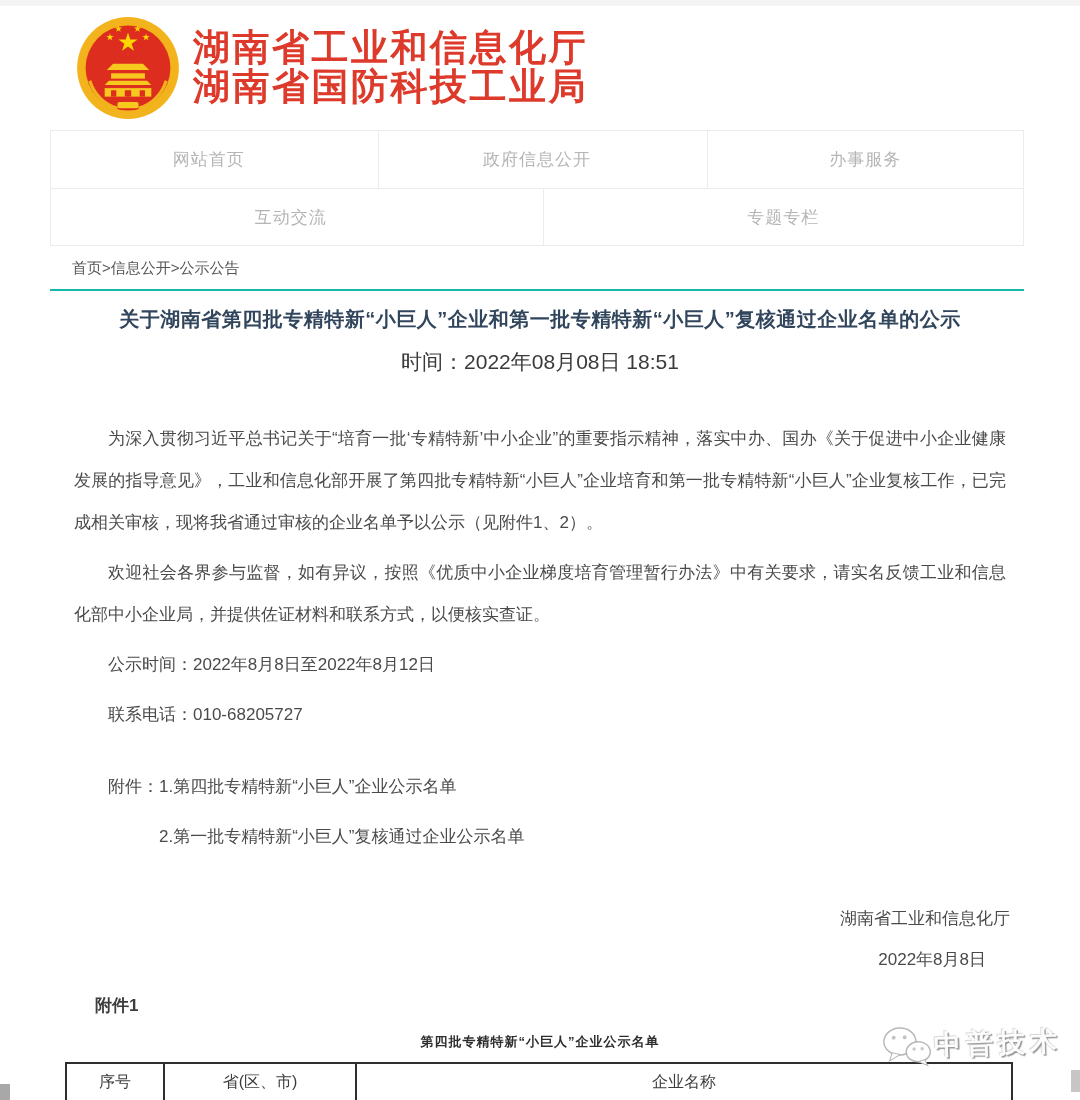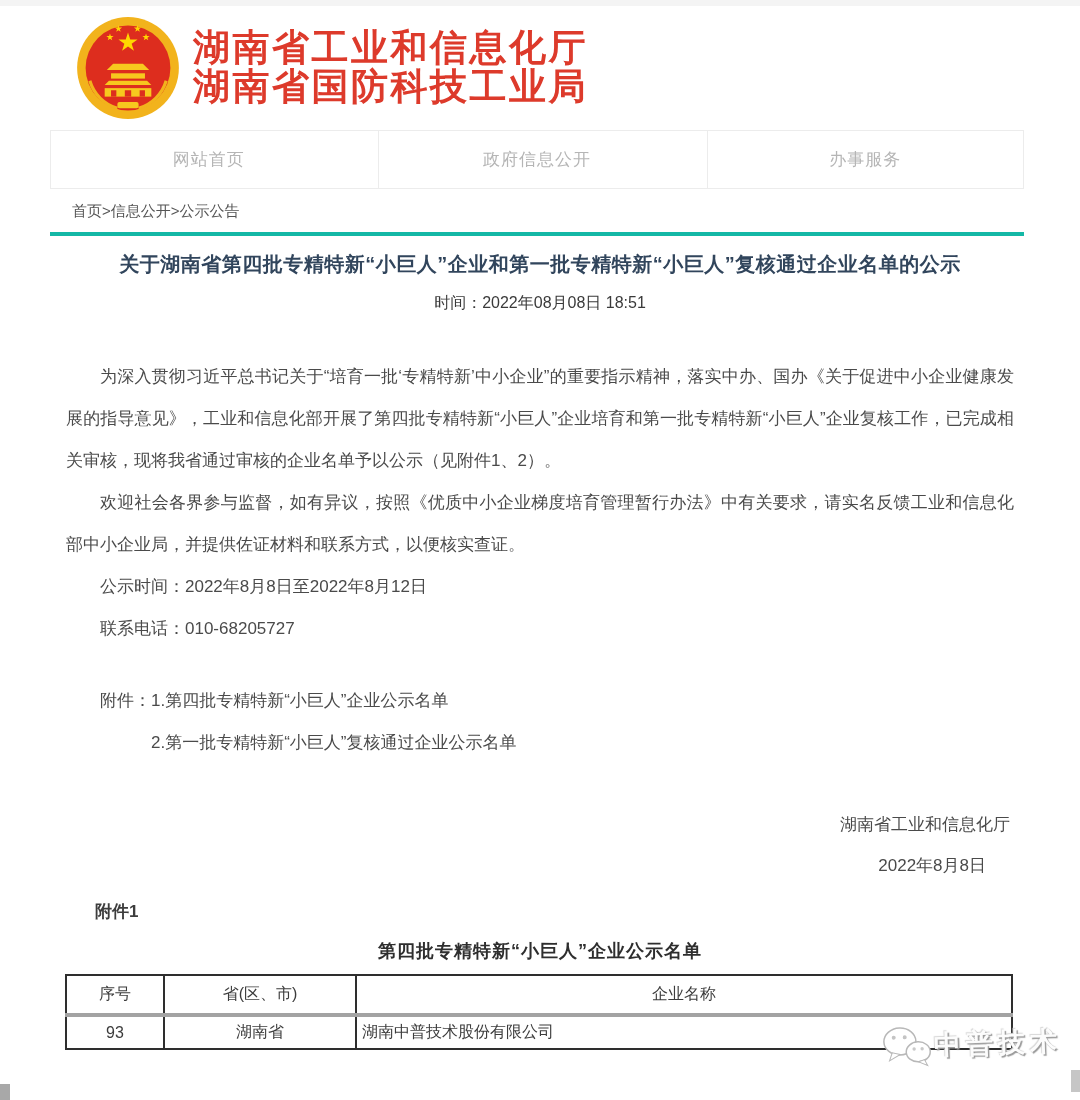--- a/index.html
+++ b/index.html
@@ -24,45 +24,45 @@
   .nav-row + .nav-row { border-top:1px solid #ececec; }
   .nav-item {
     flex:1; display:flex; align-items:center; justify-content:center;
     font-size:17px; color:#b5b5b5; cursor:pointer; letter-spacing:1px;
   }
   .nav-item + .nav-item { border-left:1px solid #ececec; }
 
   
   .breadcrumb-bar {
     margin-left:50px; width:974px; padding:13px 0 11px 22px;
-    border-bottom:4px solid #14b8a6; font-size:15px; color:#555;
+    border-bottom:2px solid #14b8a6; font-size:15px; color:#555;
   }
 
   
   .article-title {
     text-align:center; margin-top:15px; padding:0 40px;
     font-size:20px; font-weight:bold; color:#31455c; letter-spacing:0.5px;
   }
-  .article-time { text-align:center; margin-top:15px; font-size:16px; color:#3a3a3a; }
+  .article-time { text-align:center; margin-top:15px; font-size:21px; color:#3a3a3a; }
 
   .content {
     margin:42px 66px 0 66px; font-size:17px; color:#4a4a4a;
     line-height:42px; text-align:justify;
   }
-  .content p { margin:0; }
+  .content p { margin:8px; }
   .indent { text-indent:2em; }
   .attachments { margin-top:30px; }
   .att-line2 { text-indent:5em; }
 
   .signature { margin:40px 70px 0 0; text-align:right; font-size:17px; color:#4a4a4a; line-height:41px; }
   .signature .sig-date { padding-right:24px;padding-left:42px; }
 
   
   .att1-label { margin:14px 0 12px 95px; font-size:17px; font-weight:600; color:#3d3d3d; }
-  .table-title { text-align:center; margin-top:16px; font-size:18px; font-weight:bold; color:#2e2e2e; letter-spacing:1px; }
+  .table-title { text-align:center; margin-top:16px; font-size:13px; font-weight:bold; color:#2e2e2e; letter-spacing:1px; }
 
   .roster-table {
     margin:11px 0 0 65px; width:948px; border-collapse:collapse; table-layout:fixed;
     background:#fff;
   }
   .roster-table th, .roster-table td {
     border:2px solid #2e2e2e; font-size:16px; color:#3c3c3c;
     text-align:center; padding:0 4px; overflow:hidden; white-space:nowrap;
   }
   .roster-table thead th { height:40px; font-weight:normal; border-bottom:4px solid #a3a3a3; }
@@ -117,20 +117,24 @@
     <div class="org-title">湖南省国防科技工业局</div>
   </div>
 </div>
 
 <div class="main-nav">
   <div class="nav-row">
     <div class="nav-item">网站首页</div>
     <div class="nav-item">政府信息公开</div>
     <div class="nav-item">办事服务</div>
   </div>
+  <div class="nav-row">
+    <div class="nav-item">互动交流</div>
+    <div class="nav-item">专题专栏</div>
+  </div>
 </div>
 
 <div class="breadcrumb-bar">
   <span>首页&gt;信息公开&gt;公示公告</span>
 </div>
 
 <div class="article-title">关于湖南省第四批专精特新“小巨人”企业和第一批专精特新“小巨人”复核通过企业名单的公示</div>
 <div class="article-time">时间：2022年08月08日 18:51</div>
 
 <div class="content">

